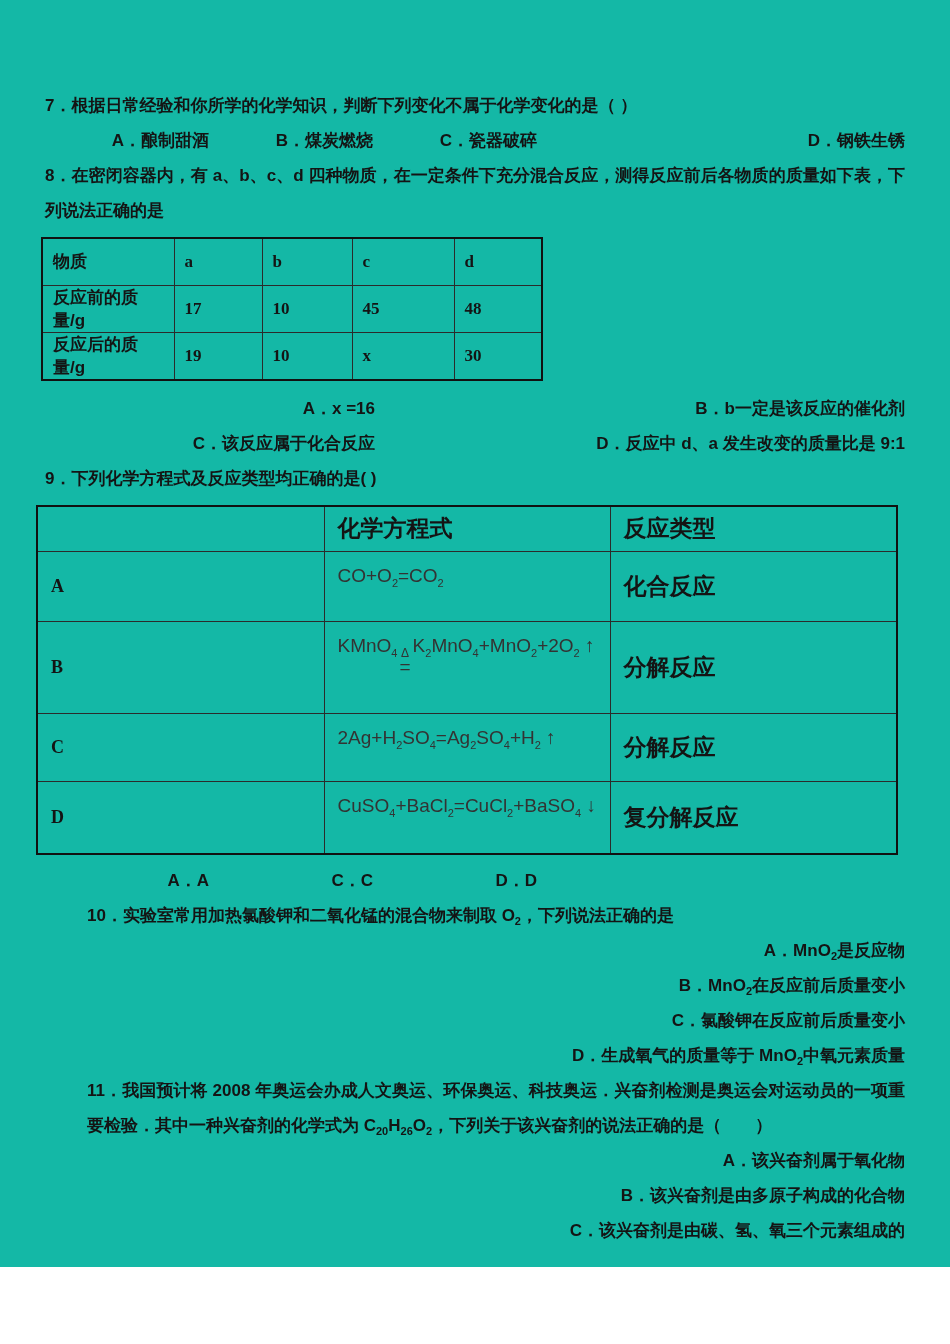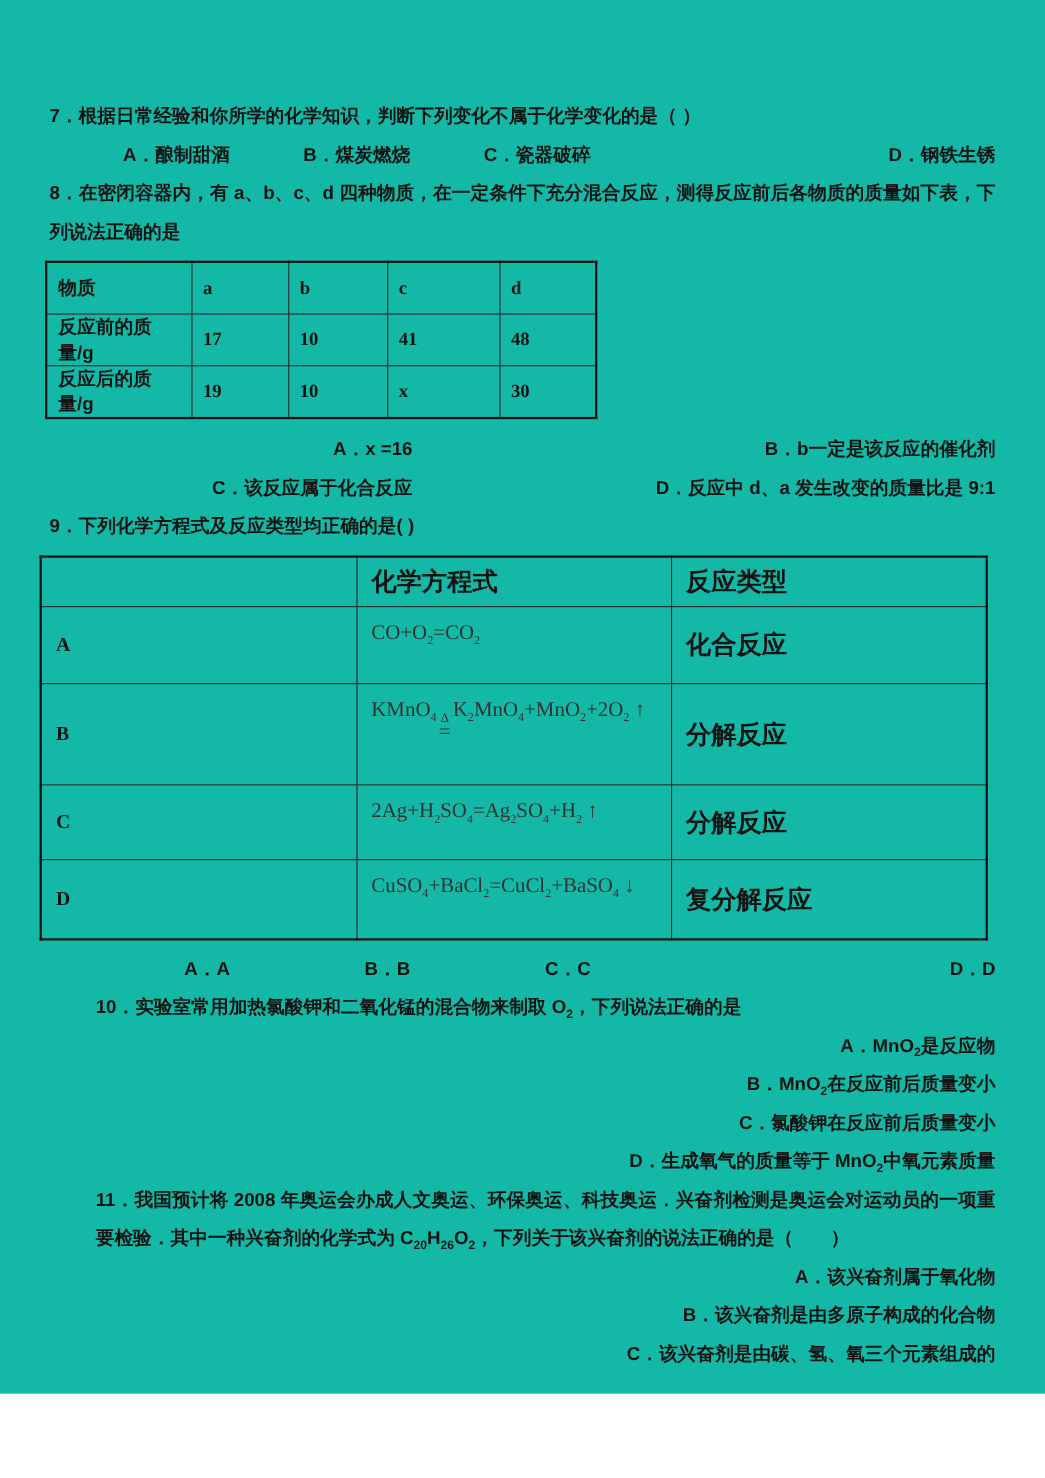--- a/index.html
+++ b/index.html
@@ -10,21 +10,21 @@
   .stem{text-align:justify;}
   .opts4{display:grid;grid-template-columns:164px 164px 164px 1fr;}
   .opts2{display:grid;grid-template-columns:330px 1fr;}
   .optlist .line{display:block;margin-left:42px;}
   table{border-collapse:collapse;table-layout:fixed;}
   td{border:1px solid #2b2b2b;vertical-align:middle;}
   .t8{width:500px;margin:9px 0 10px -4px;border:2px solid #111;}
   .t8 td{height:47px;padding:0 10px;font-size:17px;font-weight:700;}
   .t9{width:860px;margin:9px 0 8px -9px;border:2px solid #111;}
   .t9 td{padding:0 13px;font-size:23px;font-weight:700;}
-  .t9 td.eqc{font-family:Liberation Serif, serif;font-weight:400;font-size:19px;color:#333;vertical-align:top;padding-top:13px;}
+  .t9 td.eqc{font-family:Liberation Sans, sans-serif;font-weight:400;font-size:19px;color:#333;vertical-align:top;padding-top:13px;}
   .t9 td.ltc{font-family:"Liberation Serif","DejaVu Serif",serif;font-size:18px;}
   .num{font-family:"Liberation Serif","DejaVu Serif",serif;}
   sub{font-size:11px;line-height:0;}
   .deq{display:inline-flex;flex-direction:column;align-items:center;vertical-align:-5px;margin:0 2px;}
   .deq .dd{font-size:12px;line-height:11px;}
   .deq .de{line-height:15px;}
 </style>
 </head>
 <body>
 
@@ -55,21 +55,21 @@
         <td>物质</td>
         <td class="num">a</td>
         <td class="num">b</td>
         <td class="num">c</td>
         <td class="num">d</td>
       </tr>
       <tr>
         <td>反应前的质量/g</td>
         <td class="num">17</td>
         <td class="num">10</td>
-        <td class="num">41</td>
+        <td class="num">45</td>
         <td class="num">48</td>
       </tr>
       <tr>
         <td>反应后的质量/g</td>
         <td class="num">19</td>
         <td class="num">10</td>
         <td class="num">x</td>
         <td class="num">30</td>
       </tr>
     </tbody>
@@ -118,21 +118,20 @@
       </tr>
       <tr style="height:72px">
         <td class="ltc">D</td>
         <td class="eqc">CuSO<sub>4</sub>+BaCl<sub>2</sub>=CuCl<sub>2</sub>+BaSO<sub>4</sub> ↓</td>
         <td>复分解反应</td>
       </tr>
     </tbody>
       </table>
     <div class="line opts4">
       <span>A．A</span>
-      <span>B．B</span>
       <span>C．C</span>
       <span>D．D</span>
     </div>
   </section>
 
   <section class="optlist">
     <p class="line stem">10．实验室常用加热氯酸钾和二氧化锰的混合物来制取 O<sub>2</sub>，下列说法正确的是</p>
     <span class="line">A．MnO<sub>2</sub>是反应物</span>
     <span class="line">B．MnO<sub>2</sub>在反应前后质量变小</span>
     <span class="line">C．氯酸钾在反应前后质量变小</span>

